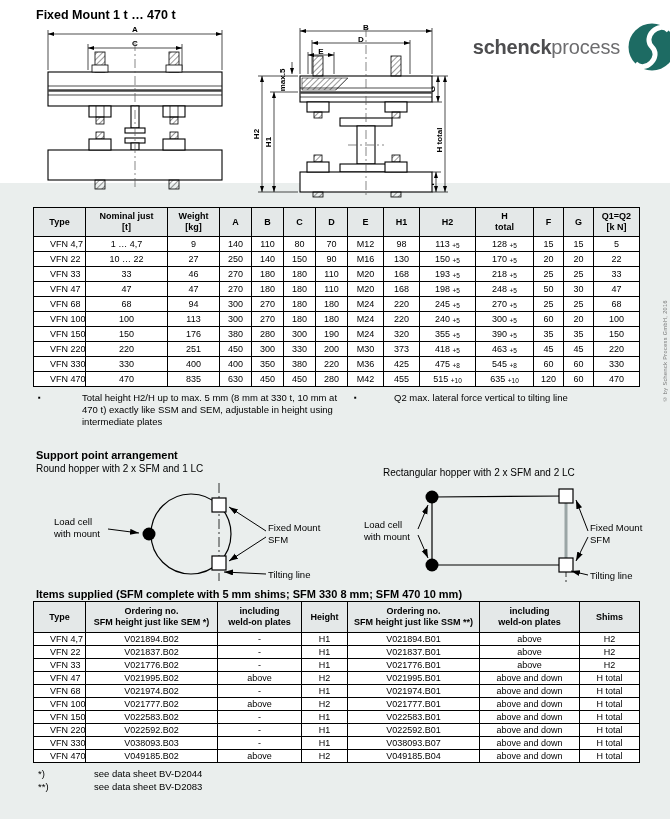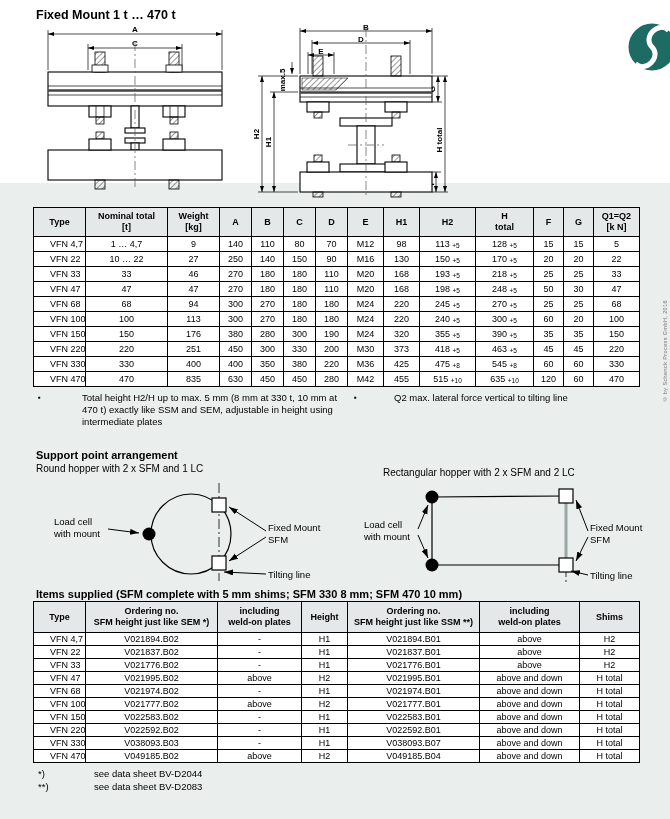--- a/index.html
+++ b/index.html
@@ -39,20 +39,21 @@
   svg .lbl{font-size:9.5px;}
 </style>
 </head>
 <body>
 
 <div id="sheet">
   <div class="band-top"></div>
 
   <div class="abs doc-title" style="left:36px;top:8px;">Fixed Mount 1 t … 470 t</div>
 
+  <div class="abs logo-text" style="top:36px;right:50px;"><span class="b">schenck</span><span class="l">process</span></div>
   <svg class="abs" style="top:22px;right:-7px;" width="50" height="50" viewBox="0 0 100 100">
     <circle cx="50" cy="50" r="47" fill="#1d6b63"></circle>
     <path d="M50,3 C22,3 22,50 50,50 C78,50 78,97 50,97" stroke="#fff" stroke-width="10" fill="none" transform="rotate(45 50 50)"></path>
   </svg>
 
   <svg class="abs" style="left:40px;top:24px;" width="190" height="166" viewBox="0 0 190 166">
     <defs>
       <marker id="arF" markerWidth="10" markerHeight="8" refX="9" refY="3" orient="auto-start-reverse">
           <path d="M0,0 L9,3 L0,6 Z"></path>
         </marker>
@@ -205,21 +206,21 @@
         <col style="width:36px">
         <col style="width:56px">
         <col style="width:58px">
         <col style="width:30px">
         <col style="width:30px">
         <col style="width:46px">
       </colgroup>
     <thead>
         <tr>
           <th>Type</th>
-          <th>Nominal total
+          <th>Nominal just
 [t]</th>
           <th>Weight
 [kg]</th>
           <th>A</th>
           <th>B</th>
           <th>C</th>
           <th>D</th>
           <th>E</th>
           <th>H1</th>
           <th>H2</th>

